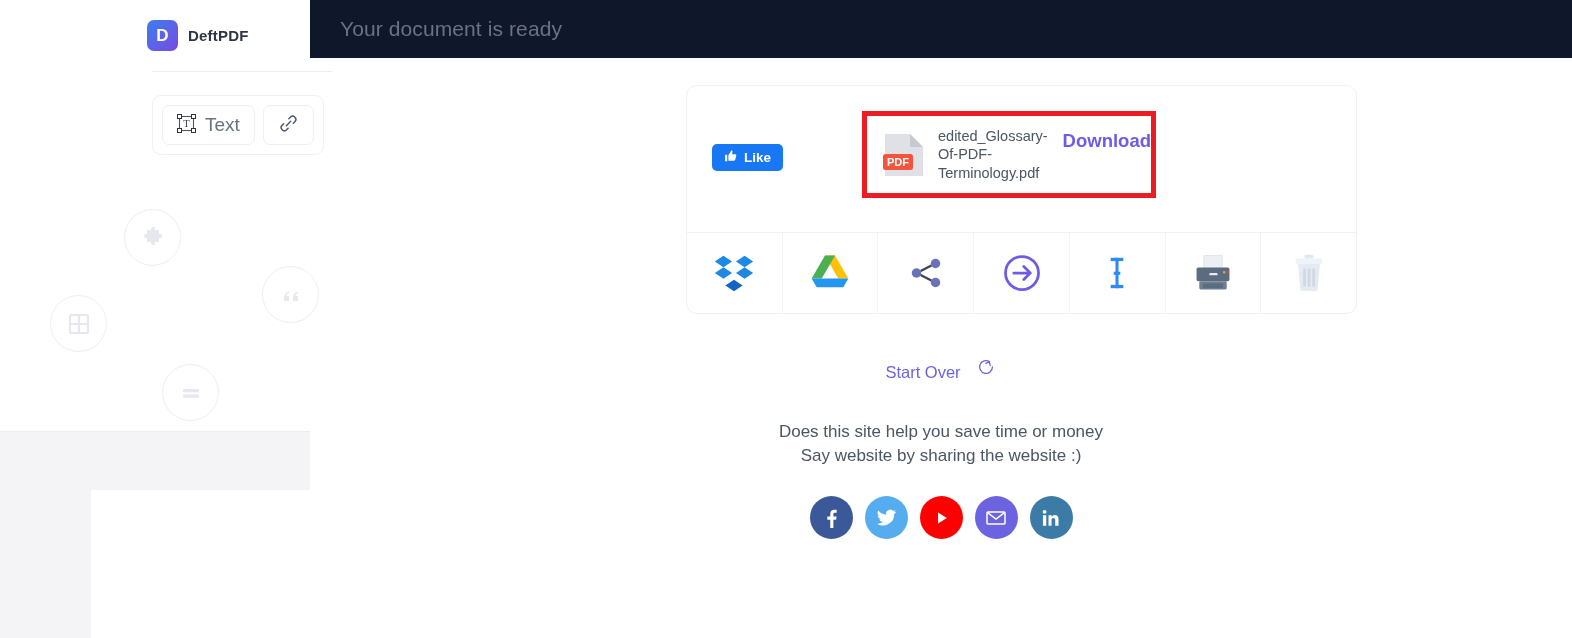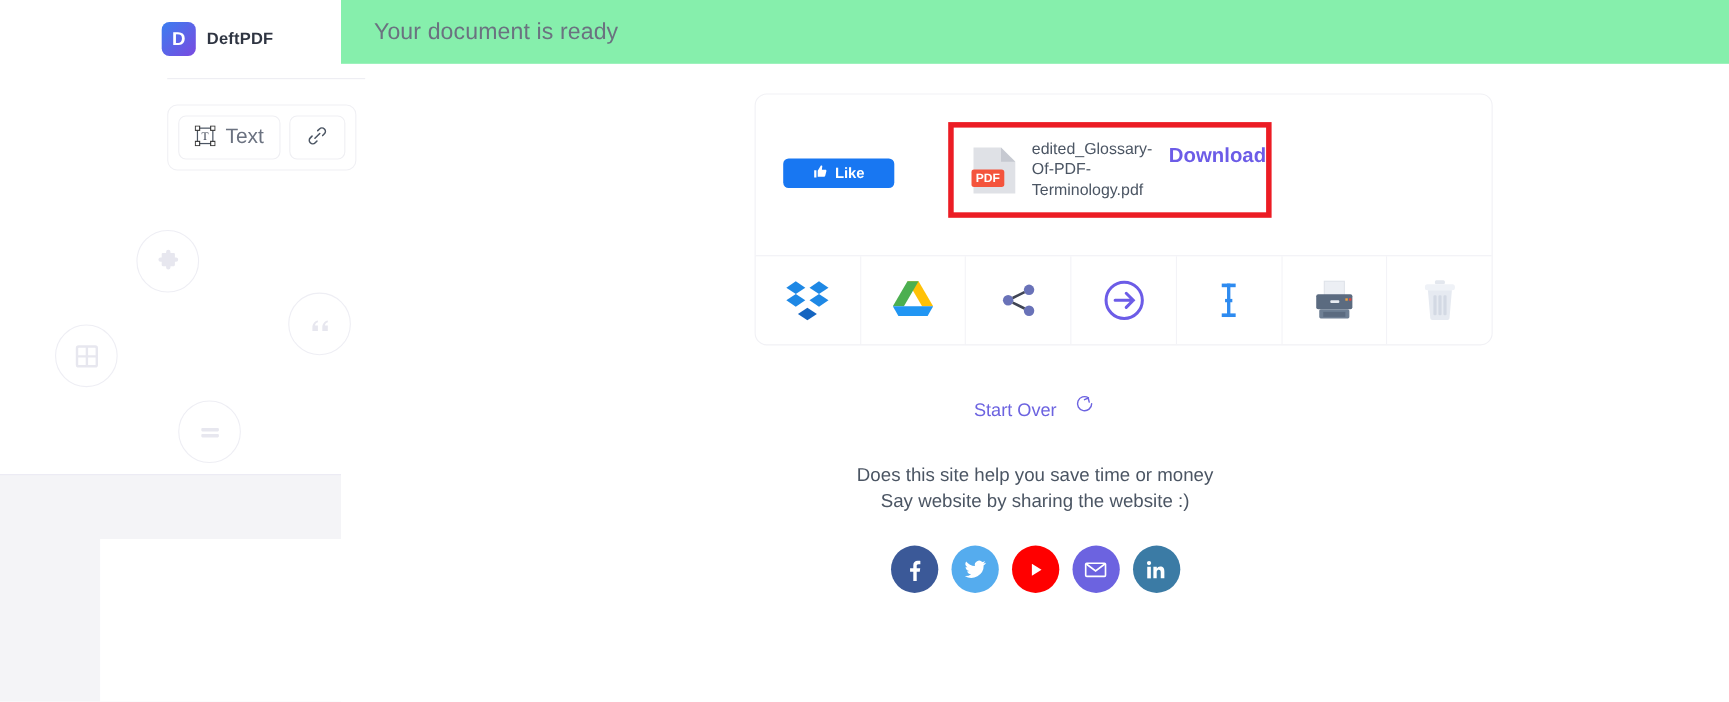--- a/index.html
+++ b/index.html
@@ -7,21 +7,21 @@
     width: 1572px; height: 638px;
     background: #ffffff;
     font-family: "Liberation Sans", sans-serif;
     overflow: hidden;
   }
   .root { position: relative; width: 1572px; height: 638px; background:#fff; }
 
   
   .header-bar {
     position: absolute; left: 310px; top: 0; width: 1262px; height: 58px;
-    background: #86efac;
+    background: #0f172a;
     display: flex; align-items: center;
   }
   .header-title {
     margin-left: 30px;
     font-size: 21px; color: #6b7280; font-weight: 400; letter-spacing: .1px;
   }
 
   
   .sidebar { position: absolute; left: 0; top: 0; width: 310px; height: 638px; background:#fff; }
   .brand { position: absolute; left: 147px; top: 20px; display: flex; align-items: center; gap: 10px; }
@@ -60,21 +60,21 @@
 
   
   .result-card {
     position: absolute; left: 686px; top: 85px; width: 671px; height: 229px;
     background: #fff; border: 1px solid #f1f1f5; border-radius: 11px;
   }
   .card-top { position: relative; height: 146px; }
   .like-btn {
     position: absolute; left: 25px; top: 58px;
     background: #1877f2; color: #fff; border-radius: 5px;
-    height: 27px; padding: 0 27px;
+    height: 27px; padding: 0 12px;
     display: flex; align-items: center; gap: 6px;
     font-size: 13.5px; font-weight: 700;
   }
   .file-box {
     position: absolute; left: 175px; top: 25px; width: 294px; height: 87px;
     border: 5px solid #ec1c24; background: #fff;
     display: flex; align-items: center; gap: 13px; padding-left: 16px;
   }
   .pdf-icon { position: relative; width: 42px; height: 46px; flex: none; }
   .file-meta { display: flex; flex-direction: row; }

